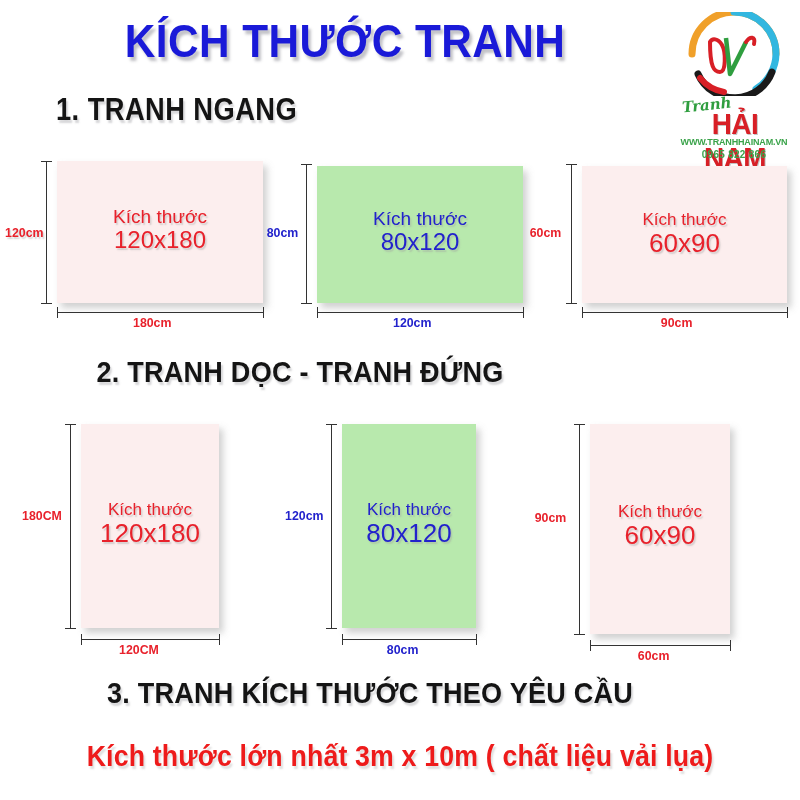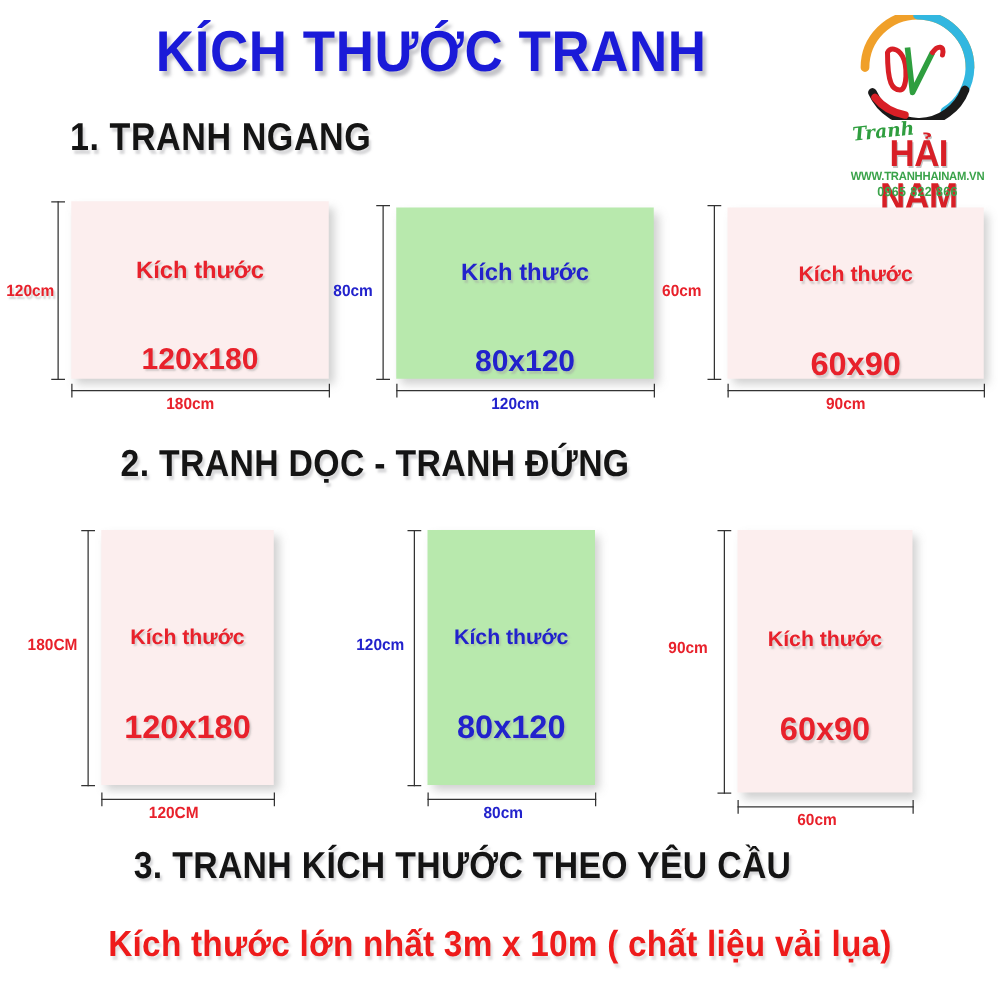--- a/index.html
+++ b/index.html
@@ -122,26 +122,26 @@
 
   
   .rect {
     position: absolute;
     box-shadow: 4px 5px 7px rgba(120,120,120,0.35);
   }
   .rect-label {
     position: absolute;
     left: 0; right: 0;
     text-align: center;
-    font-weight: bold;
+    font-weight: normal;
     line-height: 1.12;
     white-space: nowrap;
   }
   .rect-label .l1 { display: block; font-size: 19px; }
-  .rect-label .l2 { display: block; font-size: 24px; margin-top: 48px; }
+  .rect-label .l2 { display: block; font-size: 24px; }
   .rect-label.small .l1 { font-size: 17px; }
   .rect-label.small .l2 { font-size: 26px; }
 
   .text-red { color: #e8212b; text-shadow: 1.5px 2px 1.5px rgba(160,160,160,0.45); }
   .text-blue { color: #2222cc; text-shadow: 1.5px 2px 1.5px rgba(160,160,160,0.45); }
 
   
   .dim-v-line { position: absolute; width: 1px; background: #333; }
   .dim-h-line { position: absolute; height: 1px; background: #333; }
   .tick-h { position: absolute; height: 1px; width: 11px; background: #333; }

